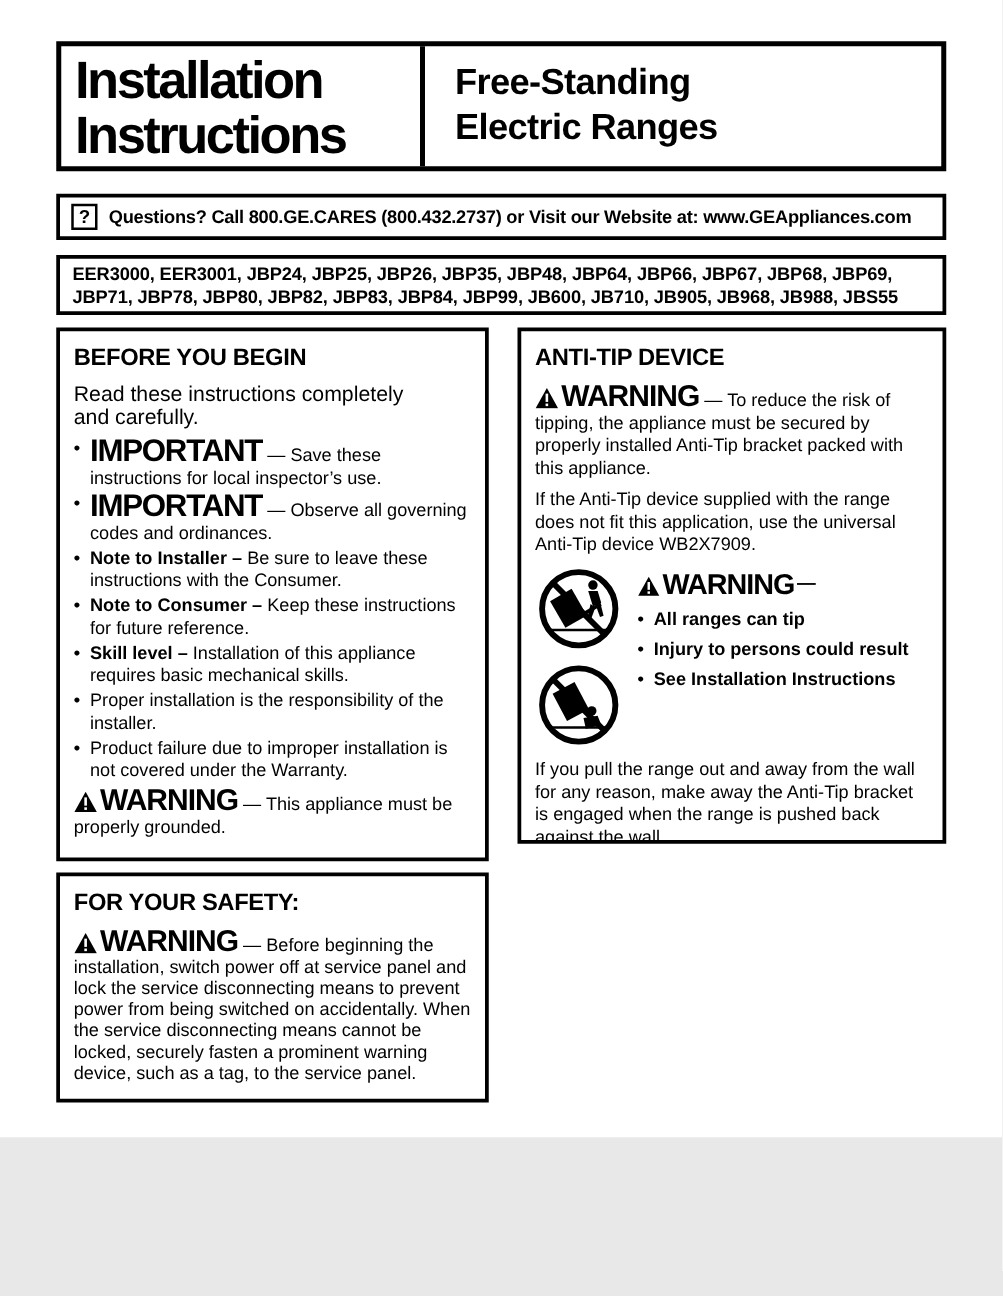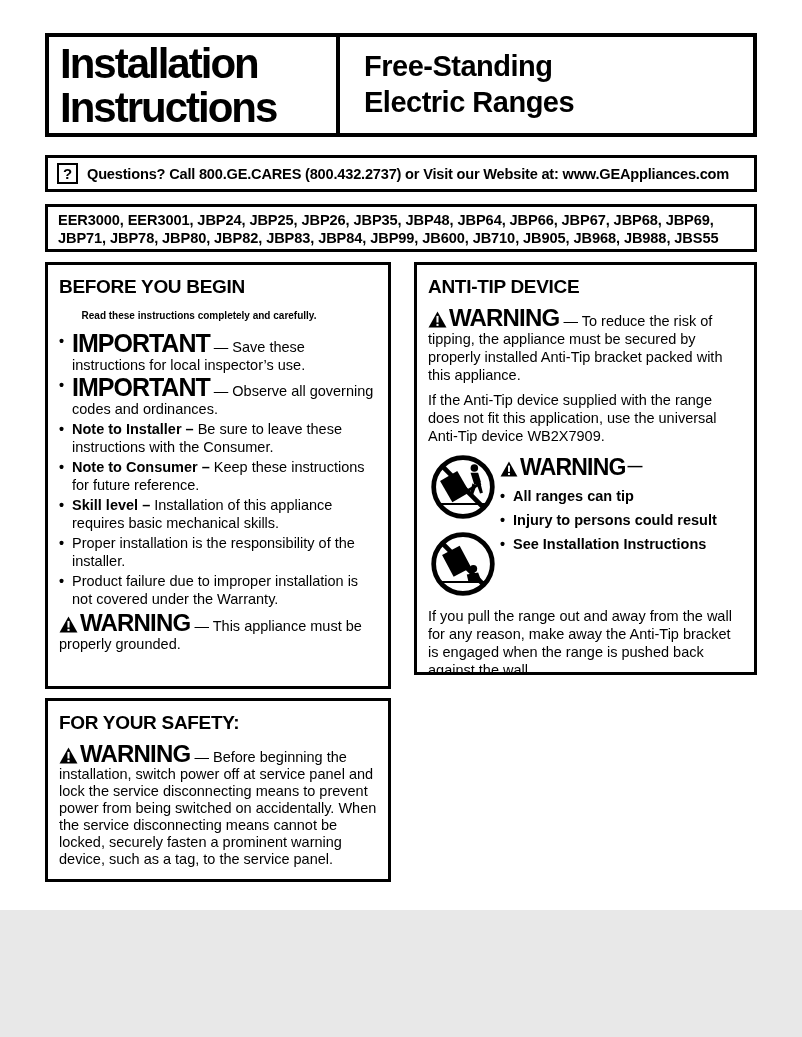--- a/index.html
+++ b/index.html
@@ -41,34 +41,34 @@
     border:3px solid #000; padding:4px 10px;
     font-weight:bold; font-size:14.6px; line-height:18px; letter-spacing:-0.1px;
   }
   
   .box { position:absolute; border:3px solid #000; padding:9px 11px; overflow:hidden; }
   .box h2 { font-size:19px; letter-spacing:-0.3px; margin:2px 0 9px; }
   .byb { left:45px; top:262px; width:346px; height:427px; }
   .at  { left:414px; top:262px; width:343px; height:413px; }
   .fys { left:45px; top:698px; width:346px; height:184px; }
   .b { font-weight:bold; }
-  .intro { font-weight:bold; font-size:10px; line-height:18px; max-width:280px; margin-bottom:7px;text-align:center; }
+  .intro { font-weight:normal; font-size:17px; line-height:18px; max-width:280px; margin-bottom:7px; }
   
   ul.blts { list-style:none; }
   ul.blts li { position:relative; padding-left:13px; margin-bottom:2px; font-size:14.5px; line-height:18px; }
   ul.blts li::before { content:"•"; position:absolute; left:0; font-weight:bold; }
   .important-word { font-weight:bold; font-size:25px; letter-spacing:-1px; line-height:23px; }
   
   .warn-para { font-size:14.5px; line-height:18px; margin-top:4px; }
   .warn-word { font-weight:bold; font-size:24px; letter-spacing:-0.8px; line-height:22px; }
   .tri { vertical-align:-2px; margin-right:2px; }
   .at .warn-para { margin-top:0; margin-bottom:7px; }
   .para { font-size:14.5px; line-height:18px; margin-bottom:7px; }
   
-  .tip-panel { display:flex; margin:4px 0 8px; }
+  .tip-panel { display:flex; gap:10px; margin:4px 0 8px; }
   .tip-icons { display:flex; flex-direction:column; gap:7px; width:72px; flex:0 0 auto; }
   .tip-content { flex:1; padding-top:2px; }
   .tip-head { font-weight:bold; font-size:23px; letter-spacing:-0.8px; margin-bottom:6px; white-space:nowrap; }
   .tip-head .dash { font-size:15px; vertical-align:4px; margin-left:2px; }
   ul.tip-blts { list-style:none; }
   ul.tip-blts li { position:relative; padding-left:13px; margin-bottom:6px; font-weight:bold; font-size:14.5px; line-height:18px; }
   ul.tip-blts li::before { content:"•"; position:absolute; left:0; }
   
   .fys .warn-para { line-height:17px; }
   

